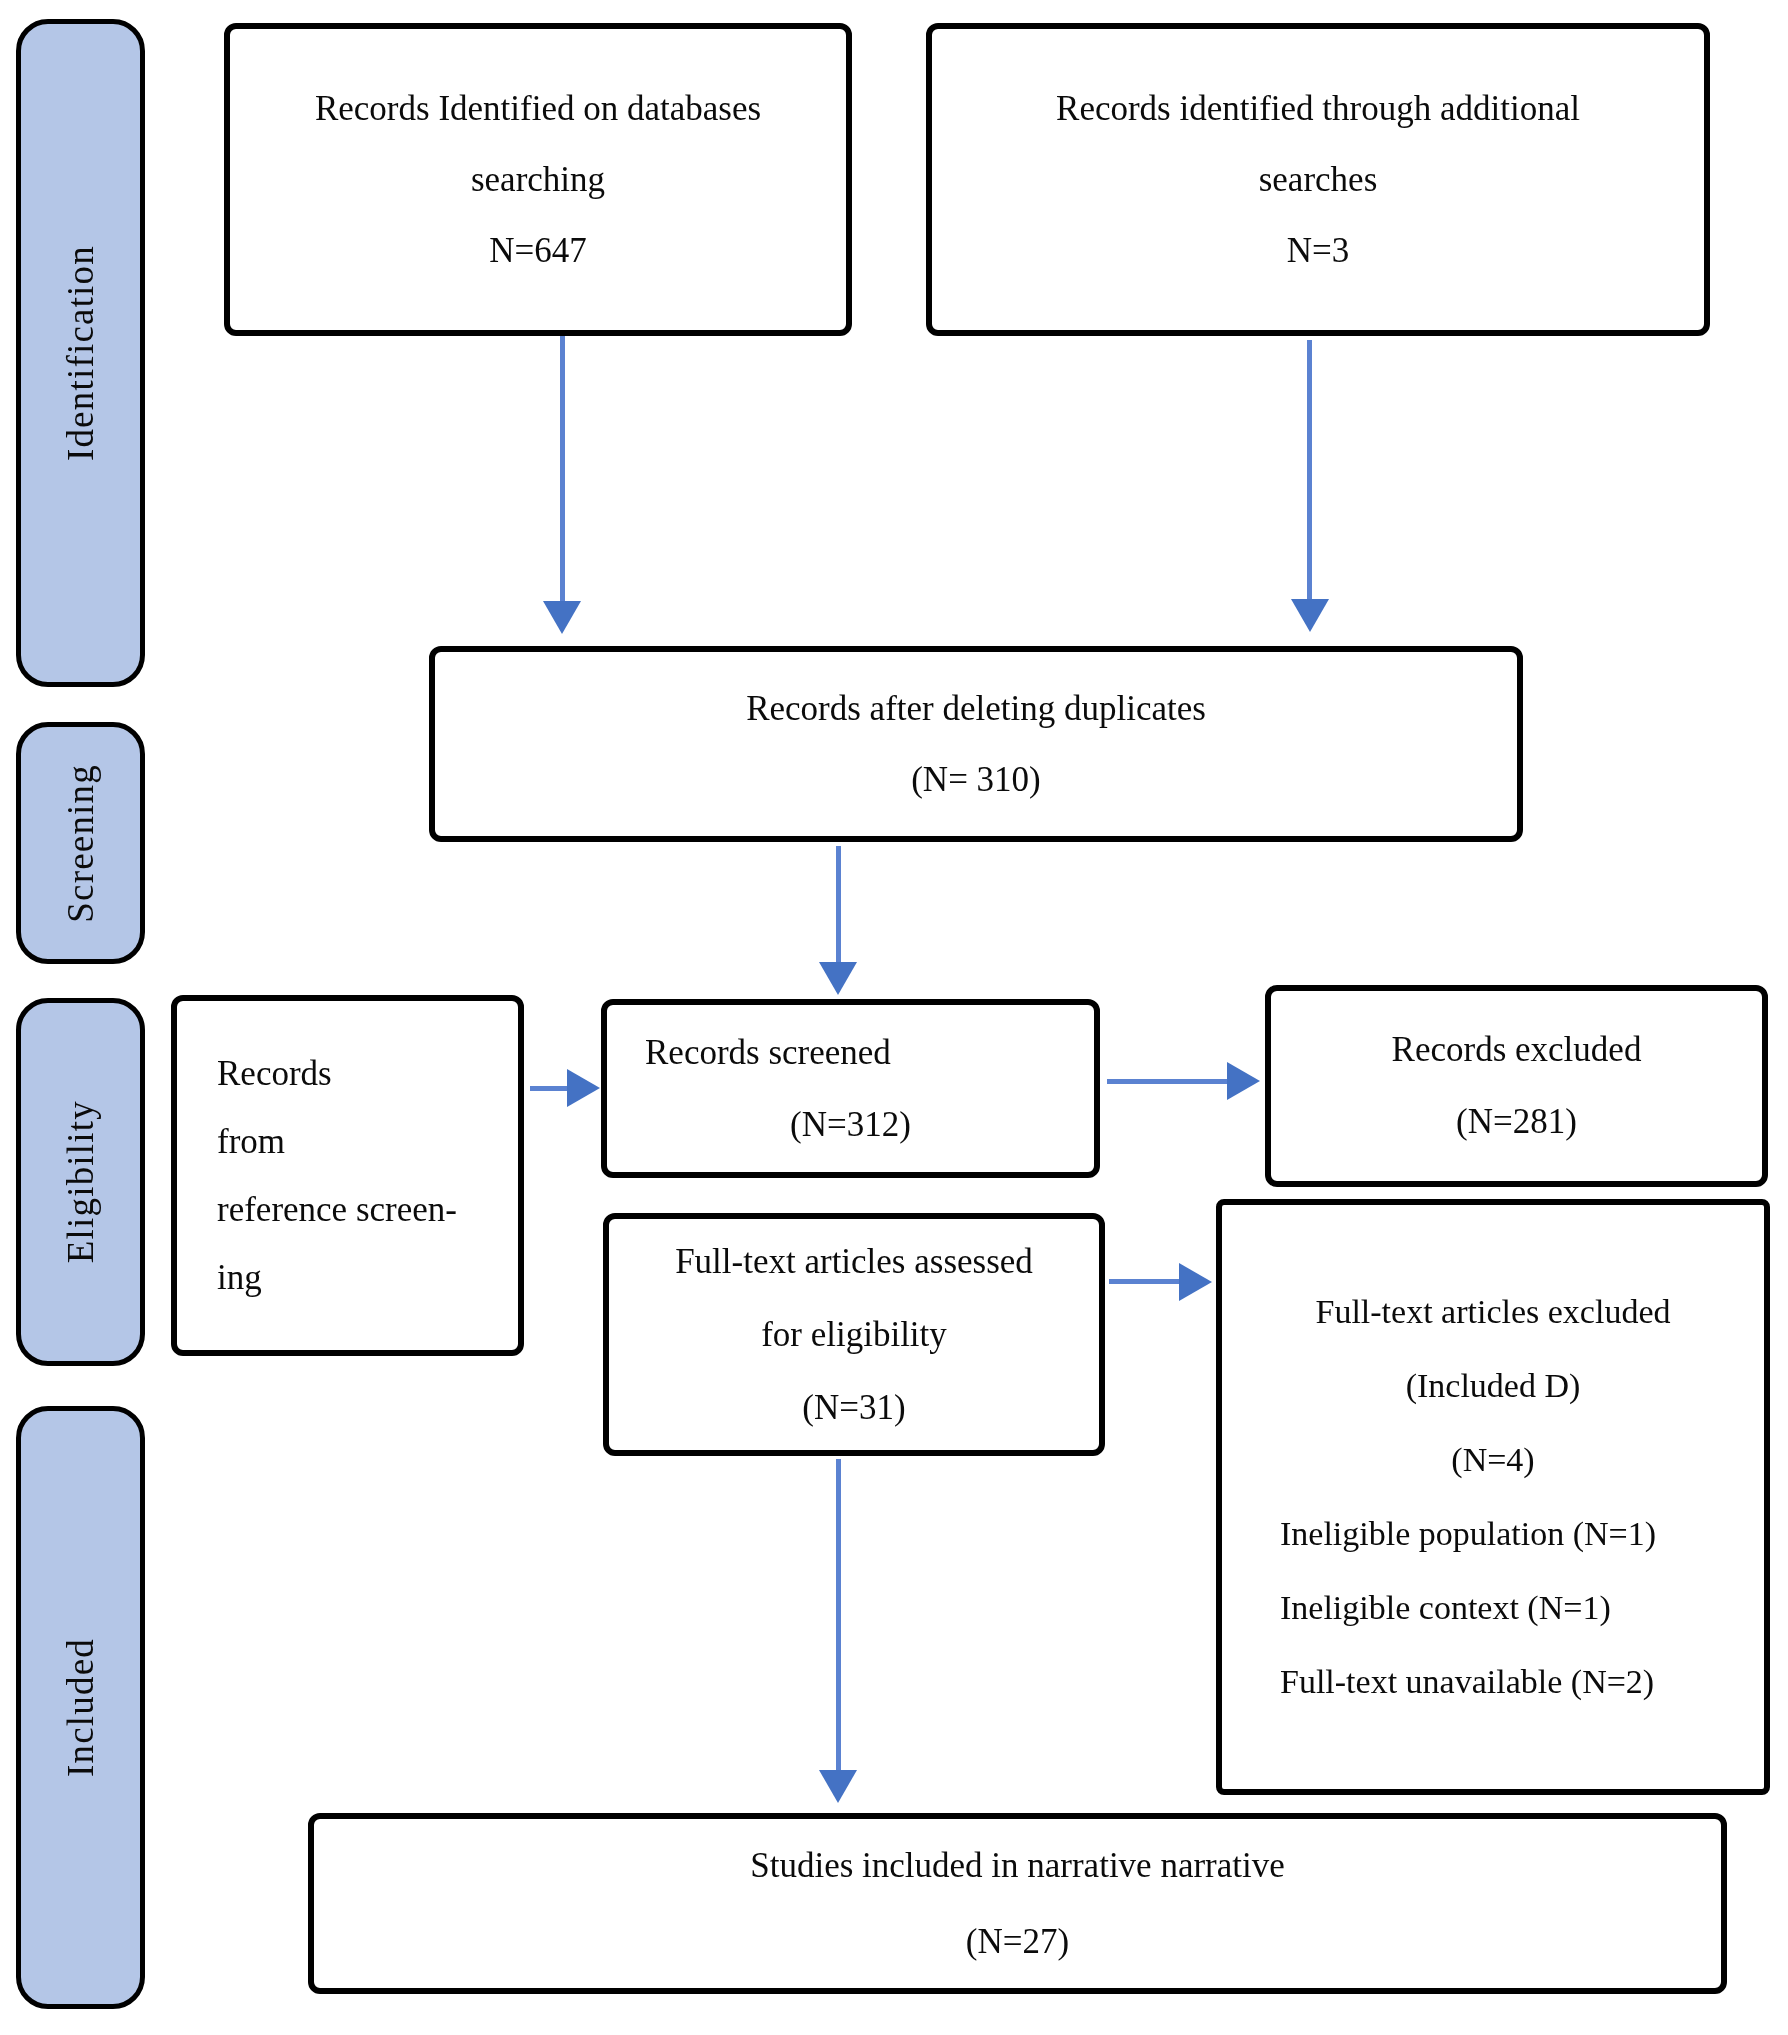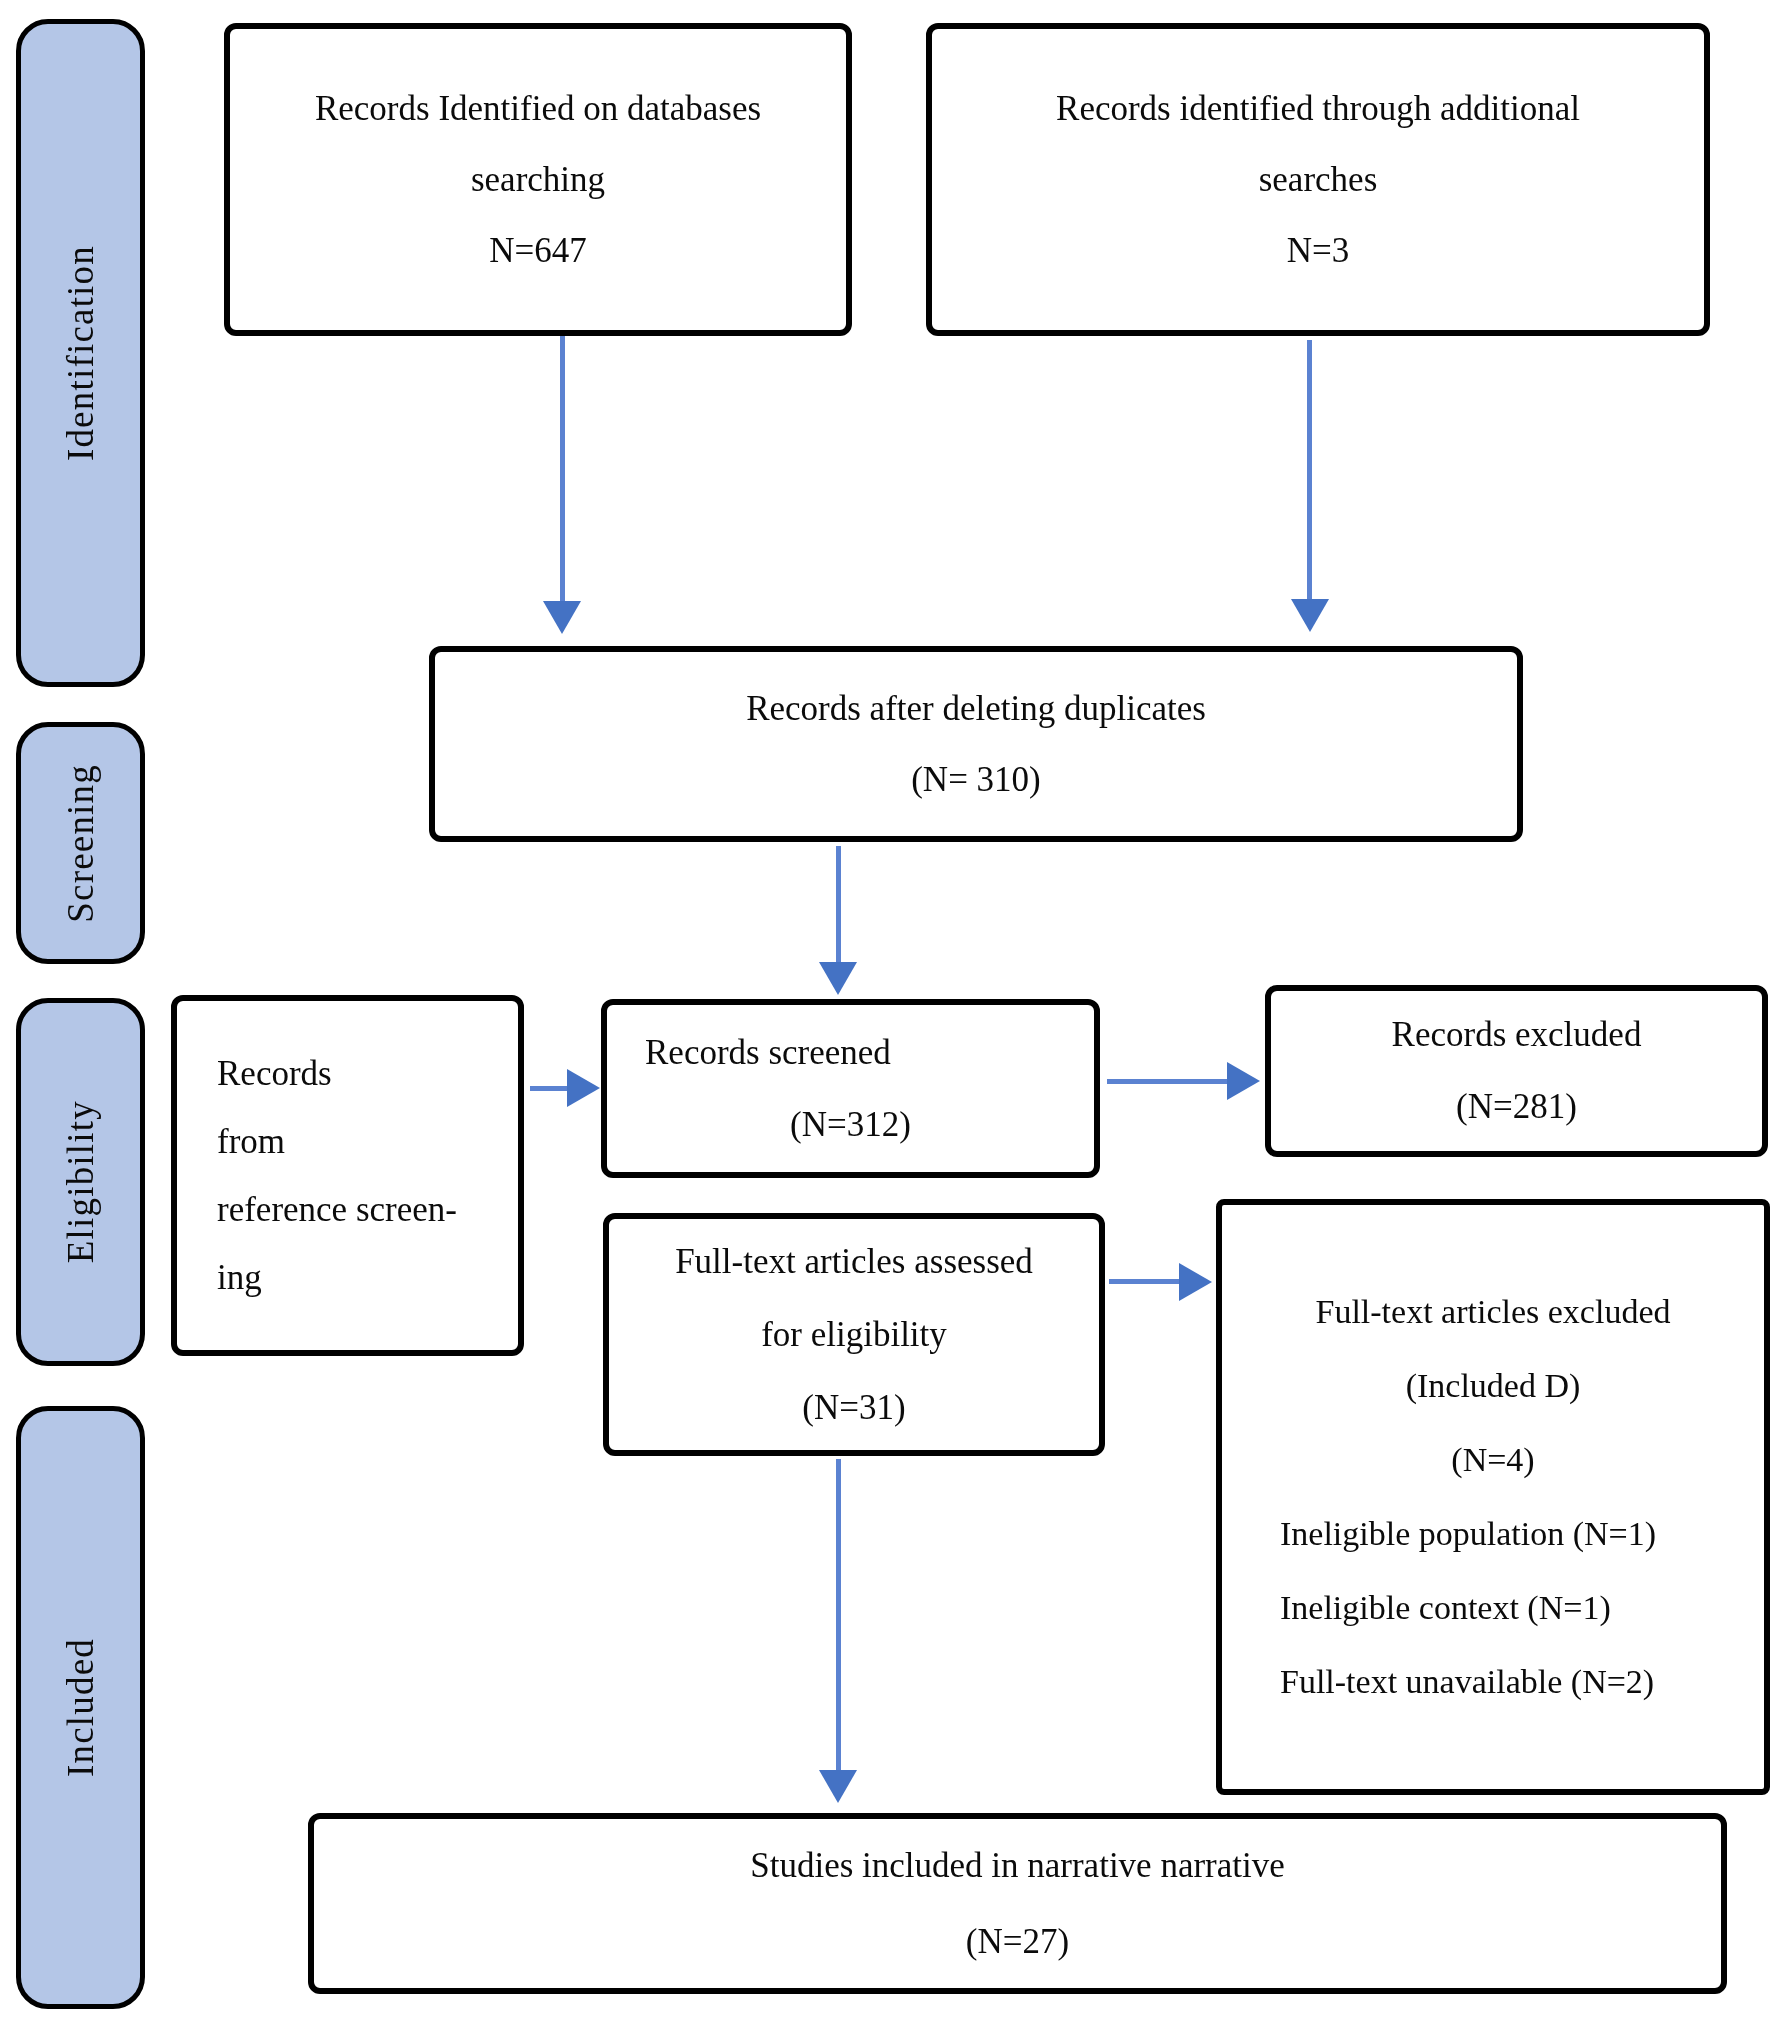--- a/index.html
+++ b/index.html
@@ -118,21 +118,21 @@
     </span>
     <span class="line-left">reference screen-</span>
     <span class="line-left">ing</span>
   </div>
 
   <div class="box align-stretch" style="left:601px; top:999px; width:499px; height:179px; padding:0 38px; line-height:72px;">
     <span class="line-left">Records screened</span>
     <span class="line-center">(N=312)</span>
   </div>
 
-  <div class="box" style="left:1265px; top:985px; width:503px; height:172px; line-height:72px;">
+  <div class="box" style="left:1265px; top:985px; width:503px; height:202px; line-height:72px;">
     <span>Records excluded</span>
     <span>(N=281)</span>
   </div>
 
   <div class="box" style="left:603px; top:1213px; width:502px; height:243px; line-height:73px;">
     <span>Full-text articles assessed</span>
     <span>for eligibility</span>
     <span>(N=31)</span>
   </div>
 

